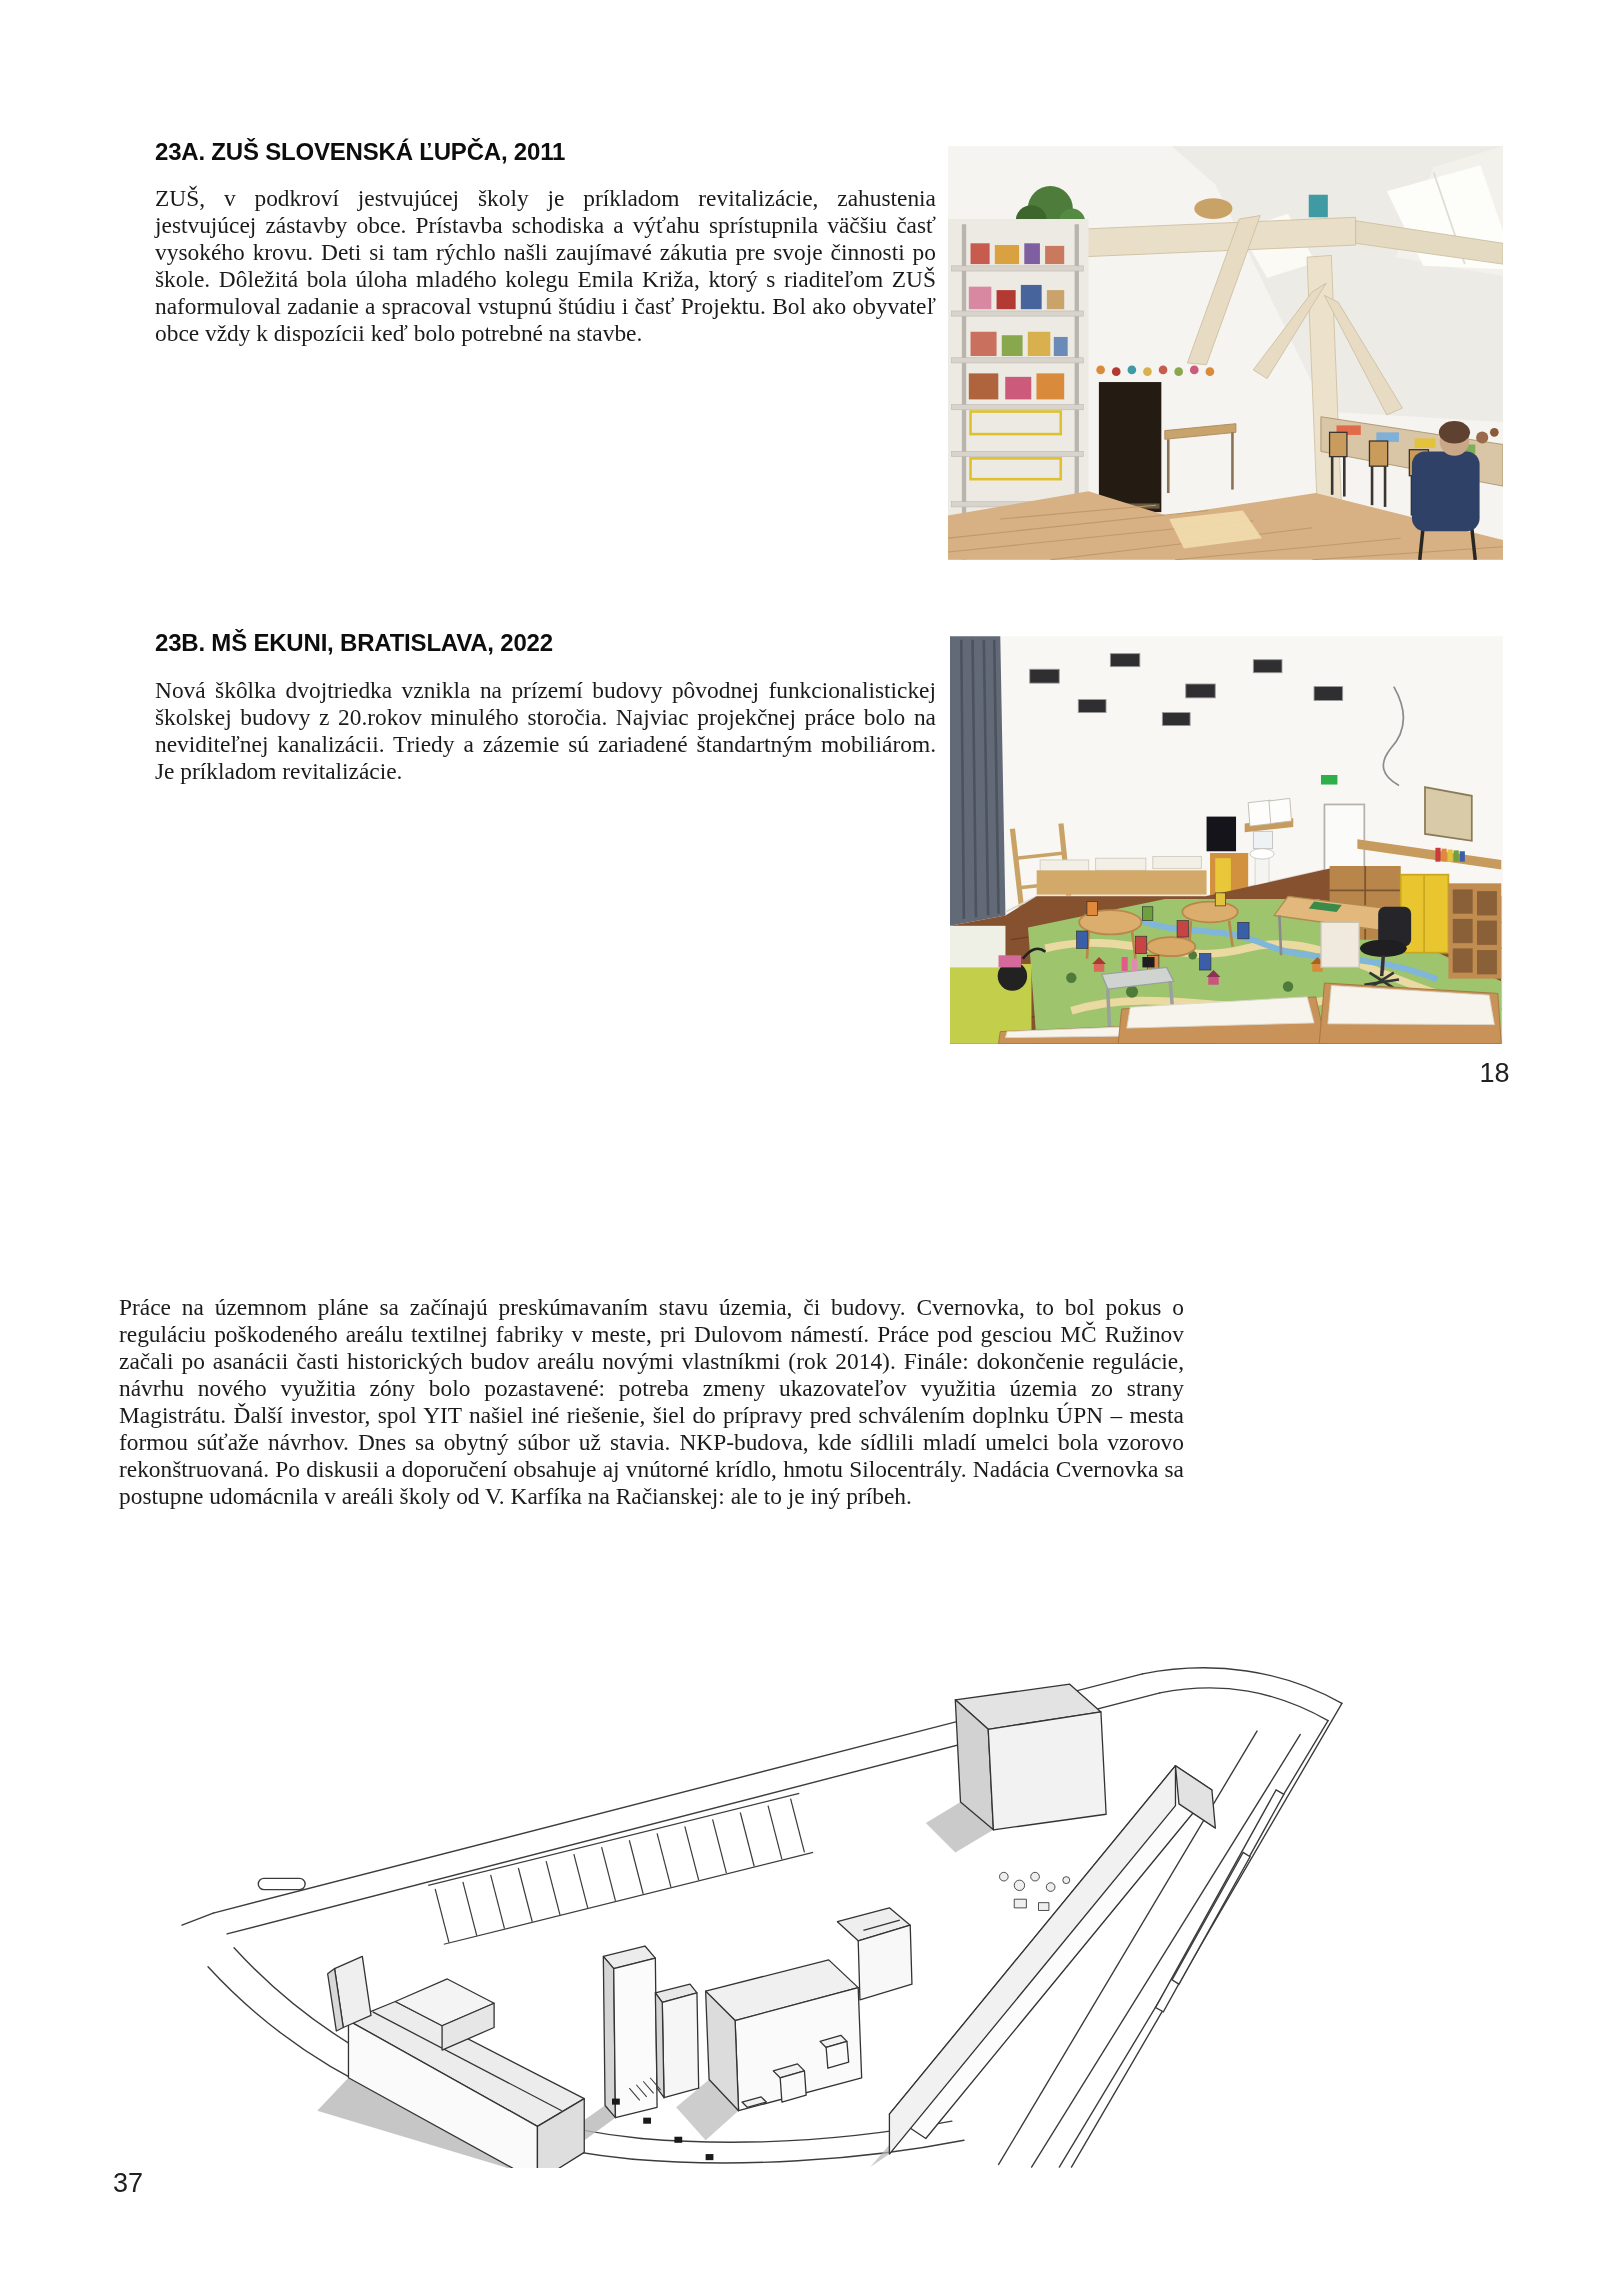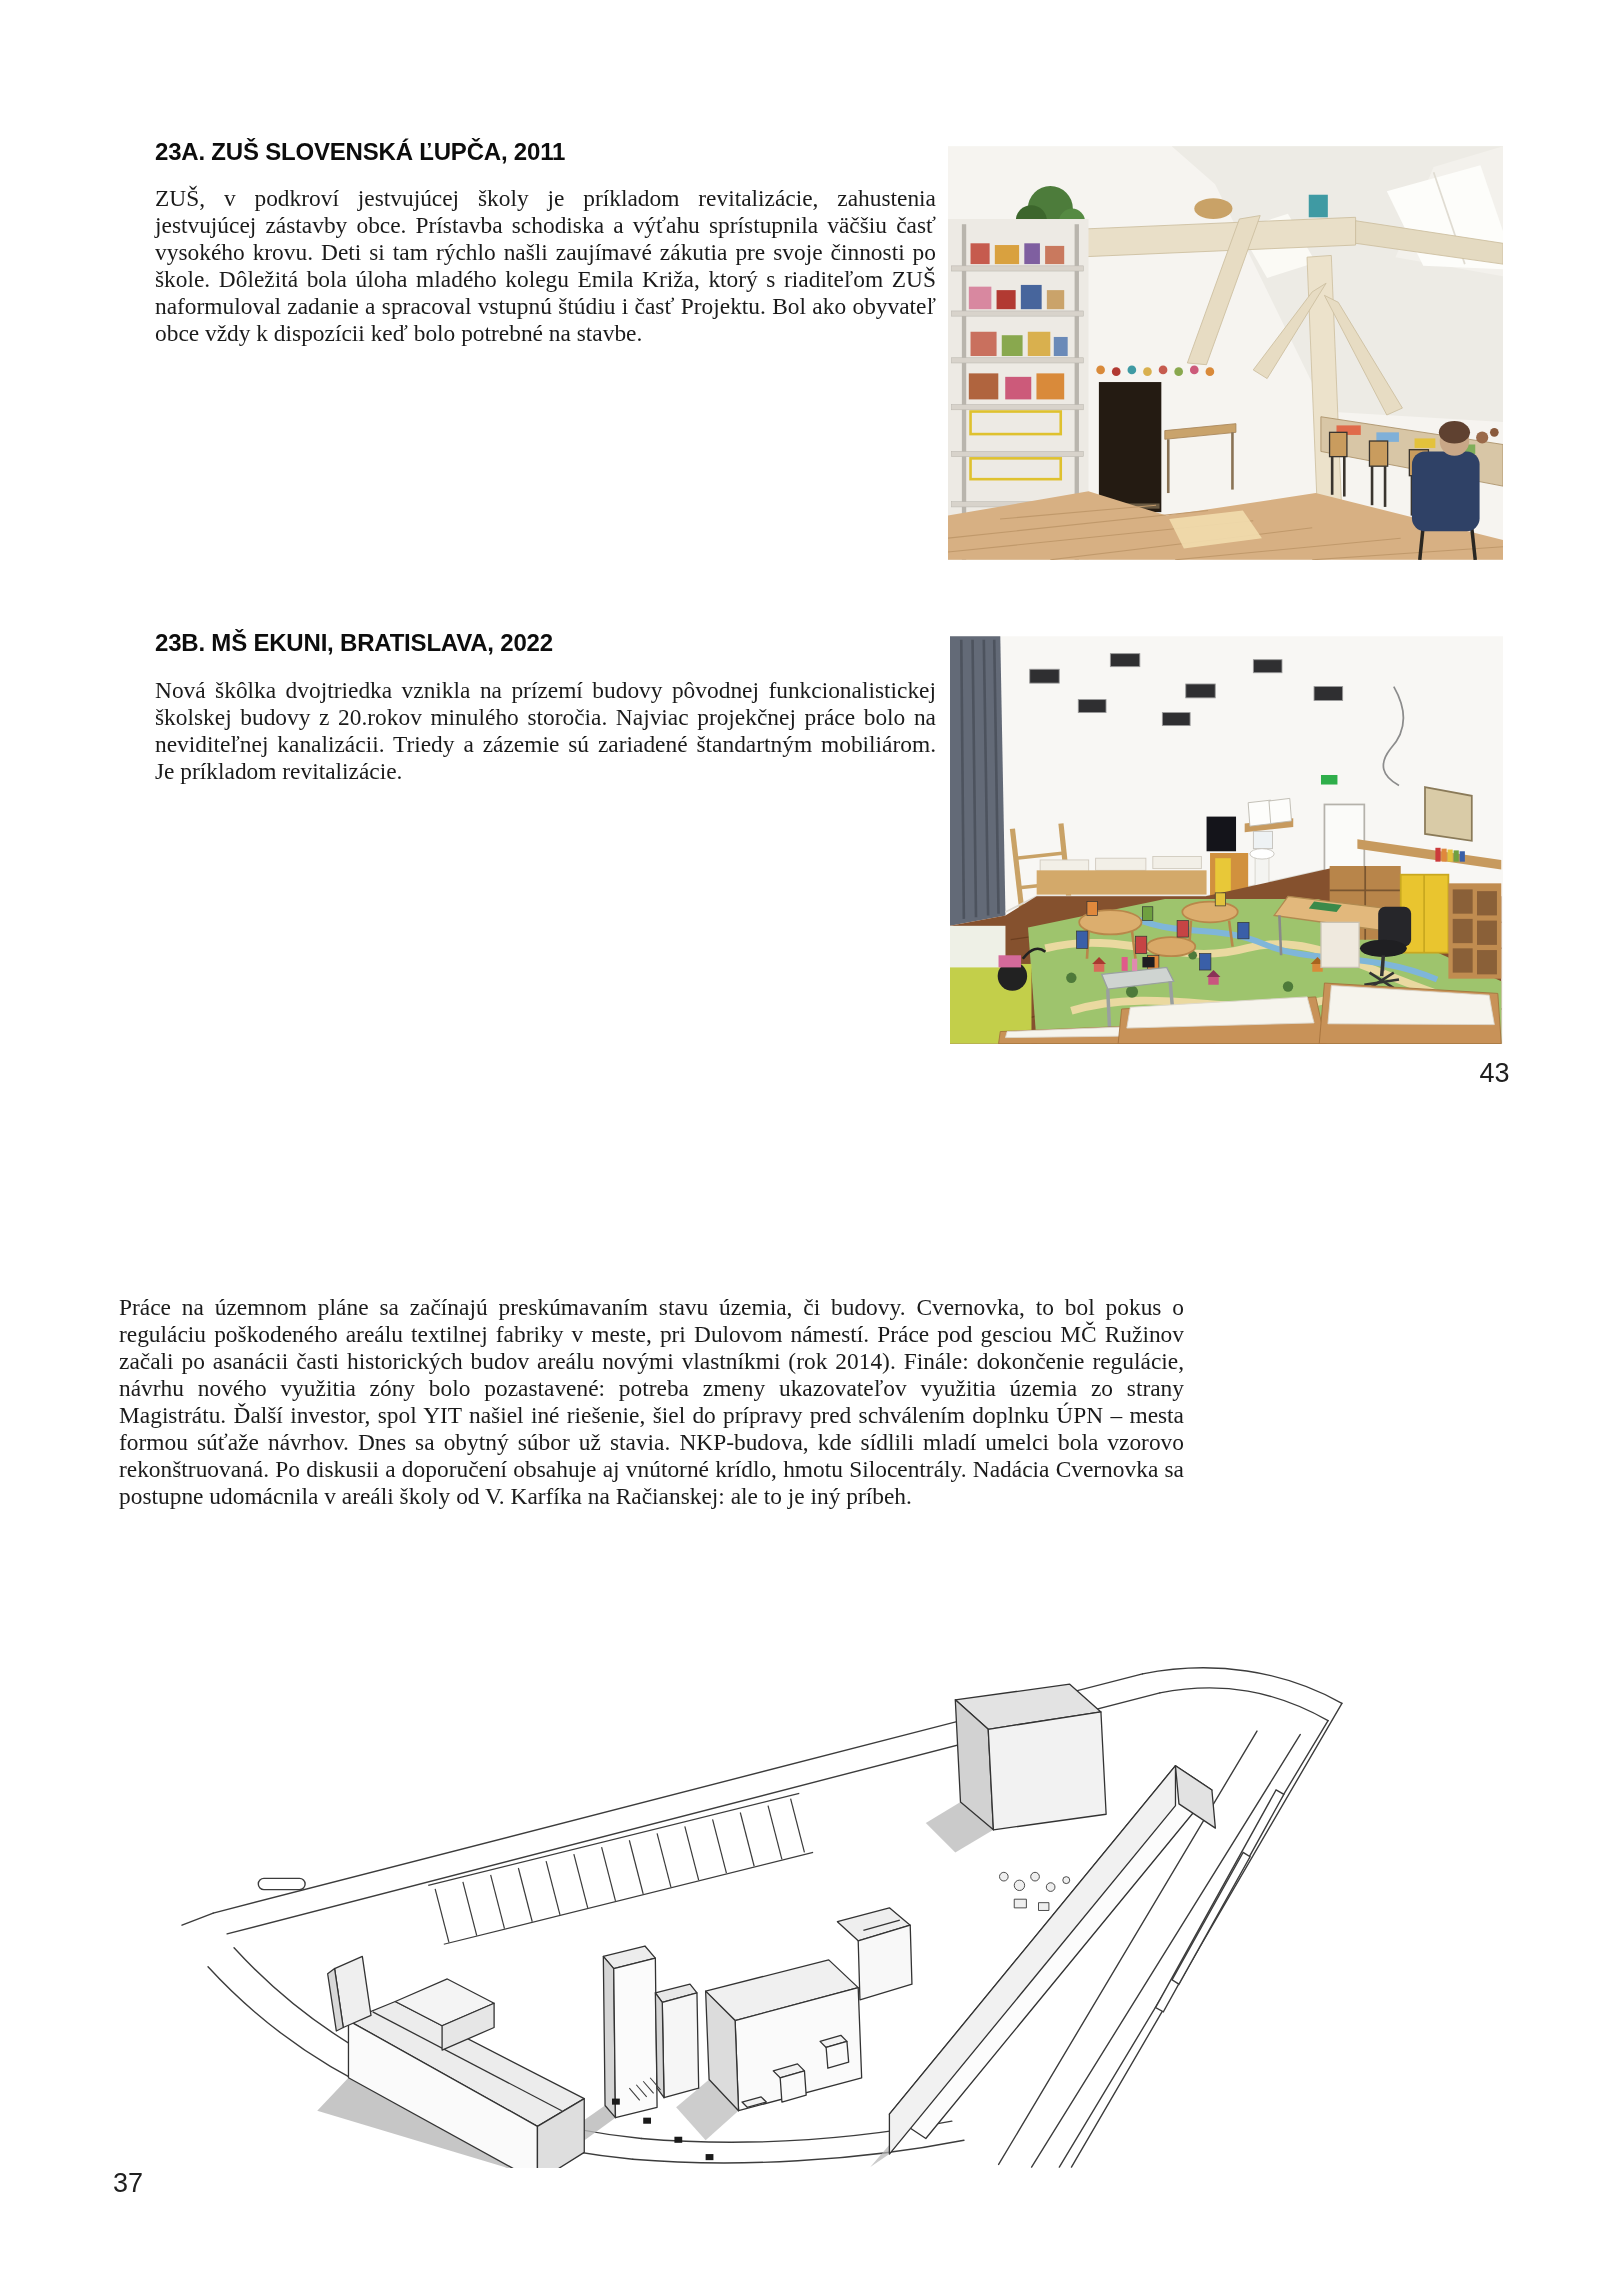--- a/index.html
+++ b/index.html
@@ -314,21 +314,21 @@
         <polygon points="58,456 302,446 306,470 56,470" fill="#c89258" stroke="#a5723c" stroke-width="1"></polygon>
         <polygon points="66,456 294,447 297,460 64,463" fill="#f6f4ed" stroke="#dcd8cd" stroke-width="1"></polygon>
         <polygon points="198,430 422,416 434,470 194,470" fill="#c89258" stroke="#a5723c" stroke-width="1"></polygon>
         <polygon points="208,428 412,416 420,446 204,452" fill="#f6f4ed" stroke="#dcd8cd" stroke-width="1"></polygon>
         <polygon points="432,400 632,412 636,470 426,470" fill="#c89258" stroke="#a5723c" stroke-width="1"></polygon>
         <polygon points="440,403 622,414 628,448 436,447" fill="#f6f4ed" stroke="#dcd8cd" stroke-width="1"></polygon>
       </g>
     </svg>
   </div>
 
-  <div class="pagenum" style="left:1472px;top:1060px;width:45px;text-align:center;">43</div>
+  <div class="pagenum" style="left:1472px;top:1060px;width:45px;text-align:center;">18</div>
 
 
   <div class="body-block just" style="left:119px;top:1294px;width:1065px;">Práce na územnom pláne sa začínajú preskúmavaním stavu územia, či budovy. Cvernovka, to bol pokus o reguláciu poškodeného areálu textilnej fabriky v meste, pri Dulovom námestí. Práce pod gesciou MČ Ružinov začali po asanácii časti historických budov areálu novými vlastníkmi (rok 2014). Finále: dokončenie regulácie, návrhu nového využitia zóny bolo pozastavené: potreba zmeny ukazovateľov využitia územia zo strany Magistrátu. Ďalší investor, spol YIT našiel iné riešenie, šiel do prípravy pred schválením doplnku ÚPN – mesta formou súťaže návrhov. Dnes sa obytný súbor už stavia. NKP-budova, kde sídlili mladí umelci bola vzorovo rekonštruovaná. Po diskusii a doporučení obsahuje aj vnútorné krídlo, hmotu Silocentrály. Nadácia Cvernovka sa postupne udomácnila v areáli školy od V. Karfíka na Račianskej: ale to je iný príbeh.</div>
 
   <div class="figure" style="left:130px;top:1620px;width:1231px;height:548px;" aria-label="cvernovka-zone-axonometric-line-drawing">
     <svg viewBox="0 0 1420 632" width="1231" height="548">
       <rect width="1420" height="632" fill="#ffffff"></rect>
 
       <g stroke="#3c3c3c" stroke-width="1.6" fill="none" stroke-linecap="round">
         <path d="M96,338 L1168,62"></path>

